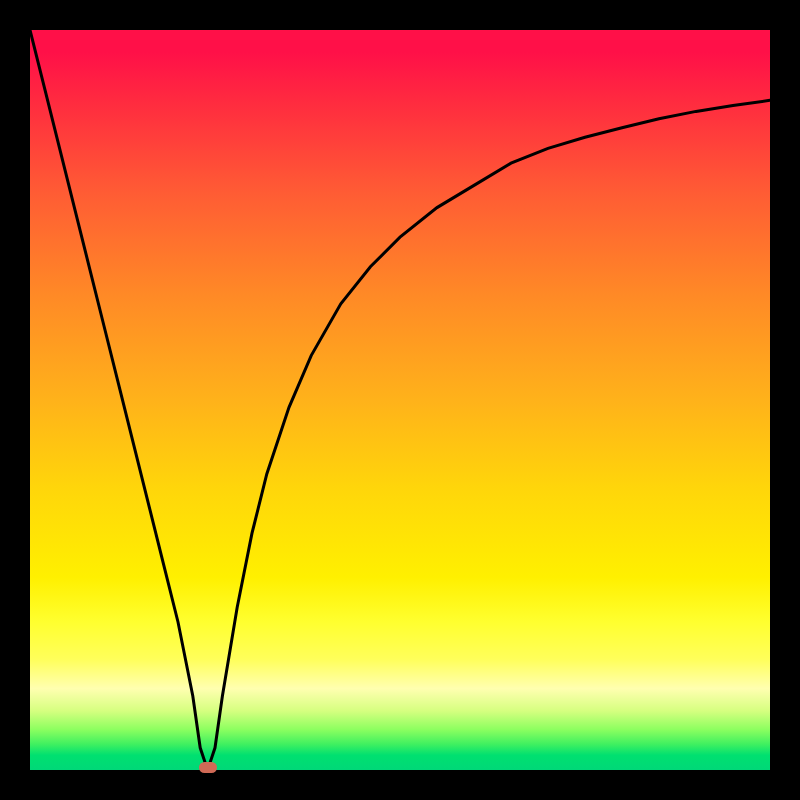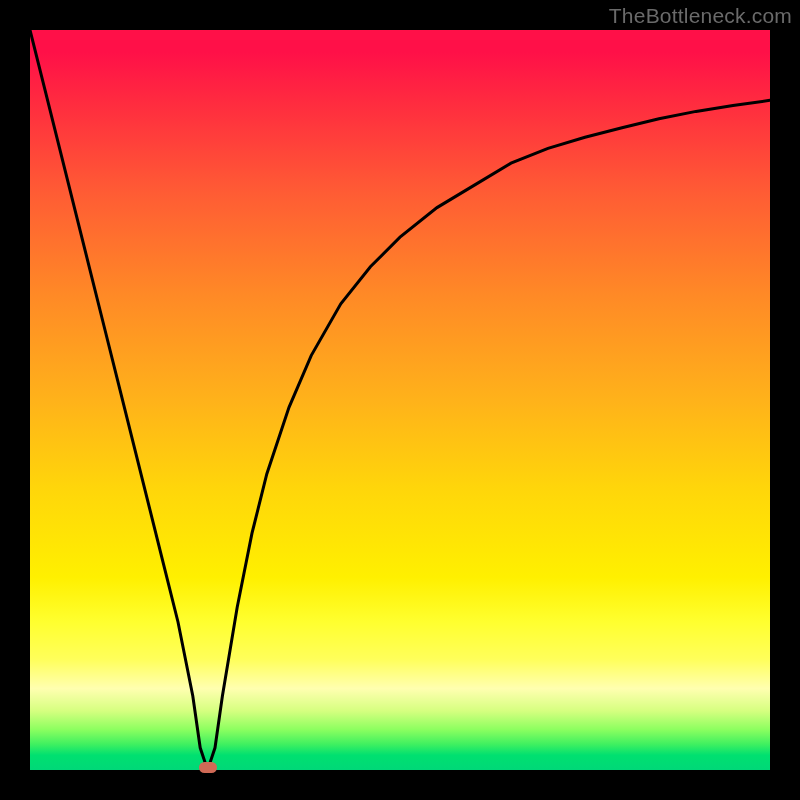--- a/index.html
+++ b/index.html
@@ -68,21 +68,20 @@
     font-size: 21px;
     letter-spacing: 0.2px;
     font-family: Arial, Helvetica, sans-serif;
     user-select: none;
   }
 </style>
 </head>
 <body>
 
 <div class="frame">
-  <div class="watermark">TheBottleneck.com</div>
 
   <div class="plot">
     <div class="gradient"></div>
 
     <svg class="curve-svg" viewBox="0 0 740 740" preserveAspectRatio="none">
       <path fill="none" stroke="#000000" stroke-width="3" stroke-linecap="round" d="M0.0 0.0 L14.8 59.2 L29.6 118.4 L44.4 177.6 L59.2 236.8 L74.0 296.0 L88.8 355.2 L103.6 414.4 L118.4 473.6 L133.2 532.8 L148.0 592.0 L162.8 666.0 L170.2 717.8 L177.6 740.0 L185.0 717.8 L192.4 666.0 L207.2 577.2 L222.0 503.2 L236.8 444.0 L259.0 377.4 L281.2 325.6 L310.8 273.8 L340.4 236.8 L370.0 207.2 L407.0 177.6 L444.0 155.4 L481.0 133.2 L518.0 118.4 L555.0 107.3 L592.0 97.7 L629.0 88.8 L666.0 81.4 L703.0 75.5 L740.0 70.3"></path>
     </svg>
 
     <div class="marker" style="left: 168.6px; top: 732px; background: rgb(208, 106, 86);"></div>
   </div>

